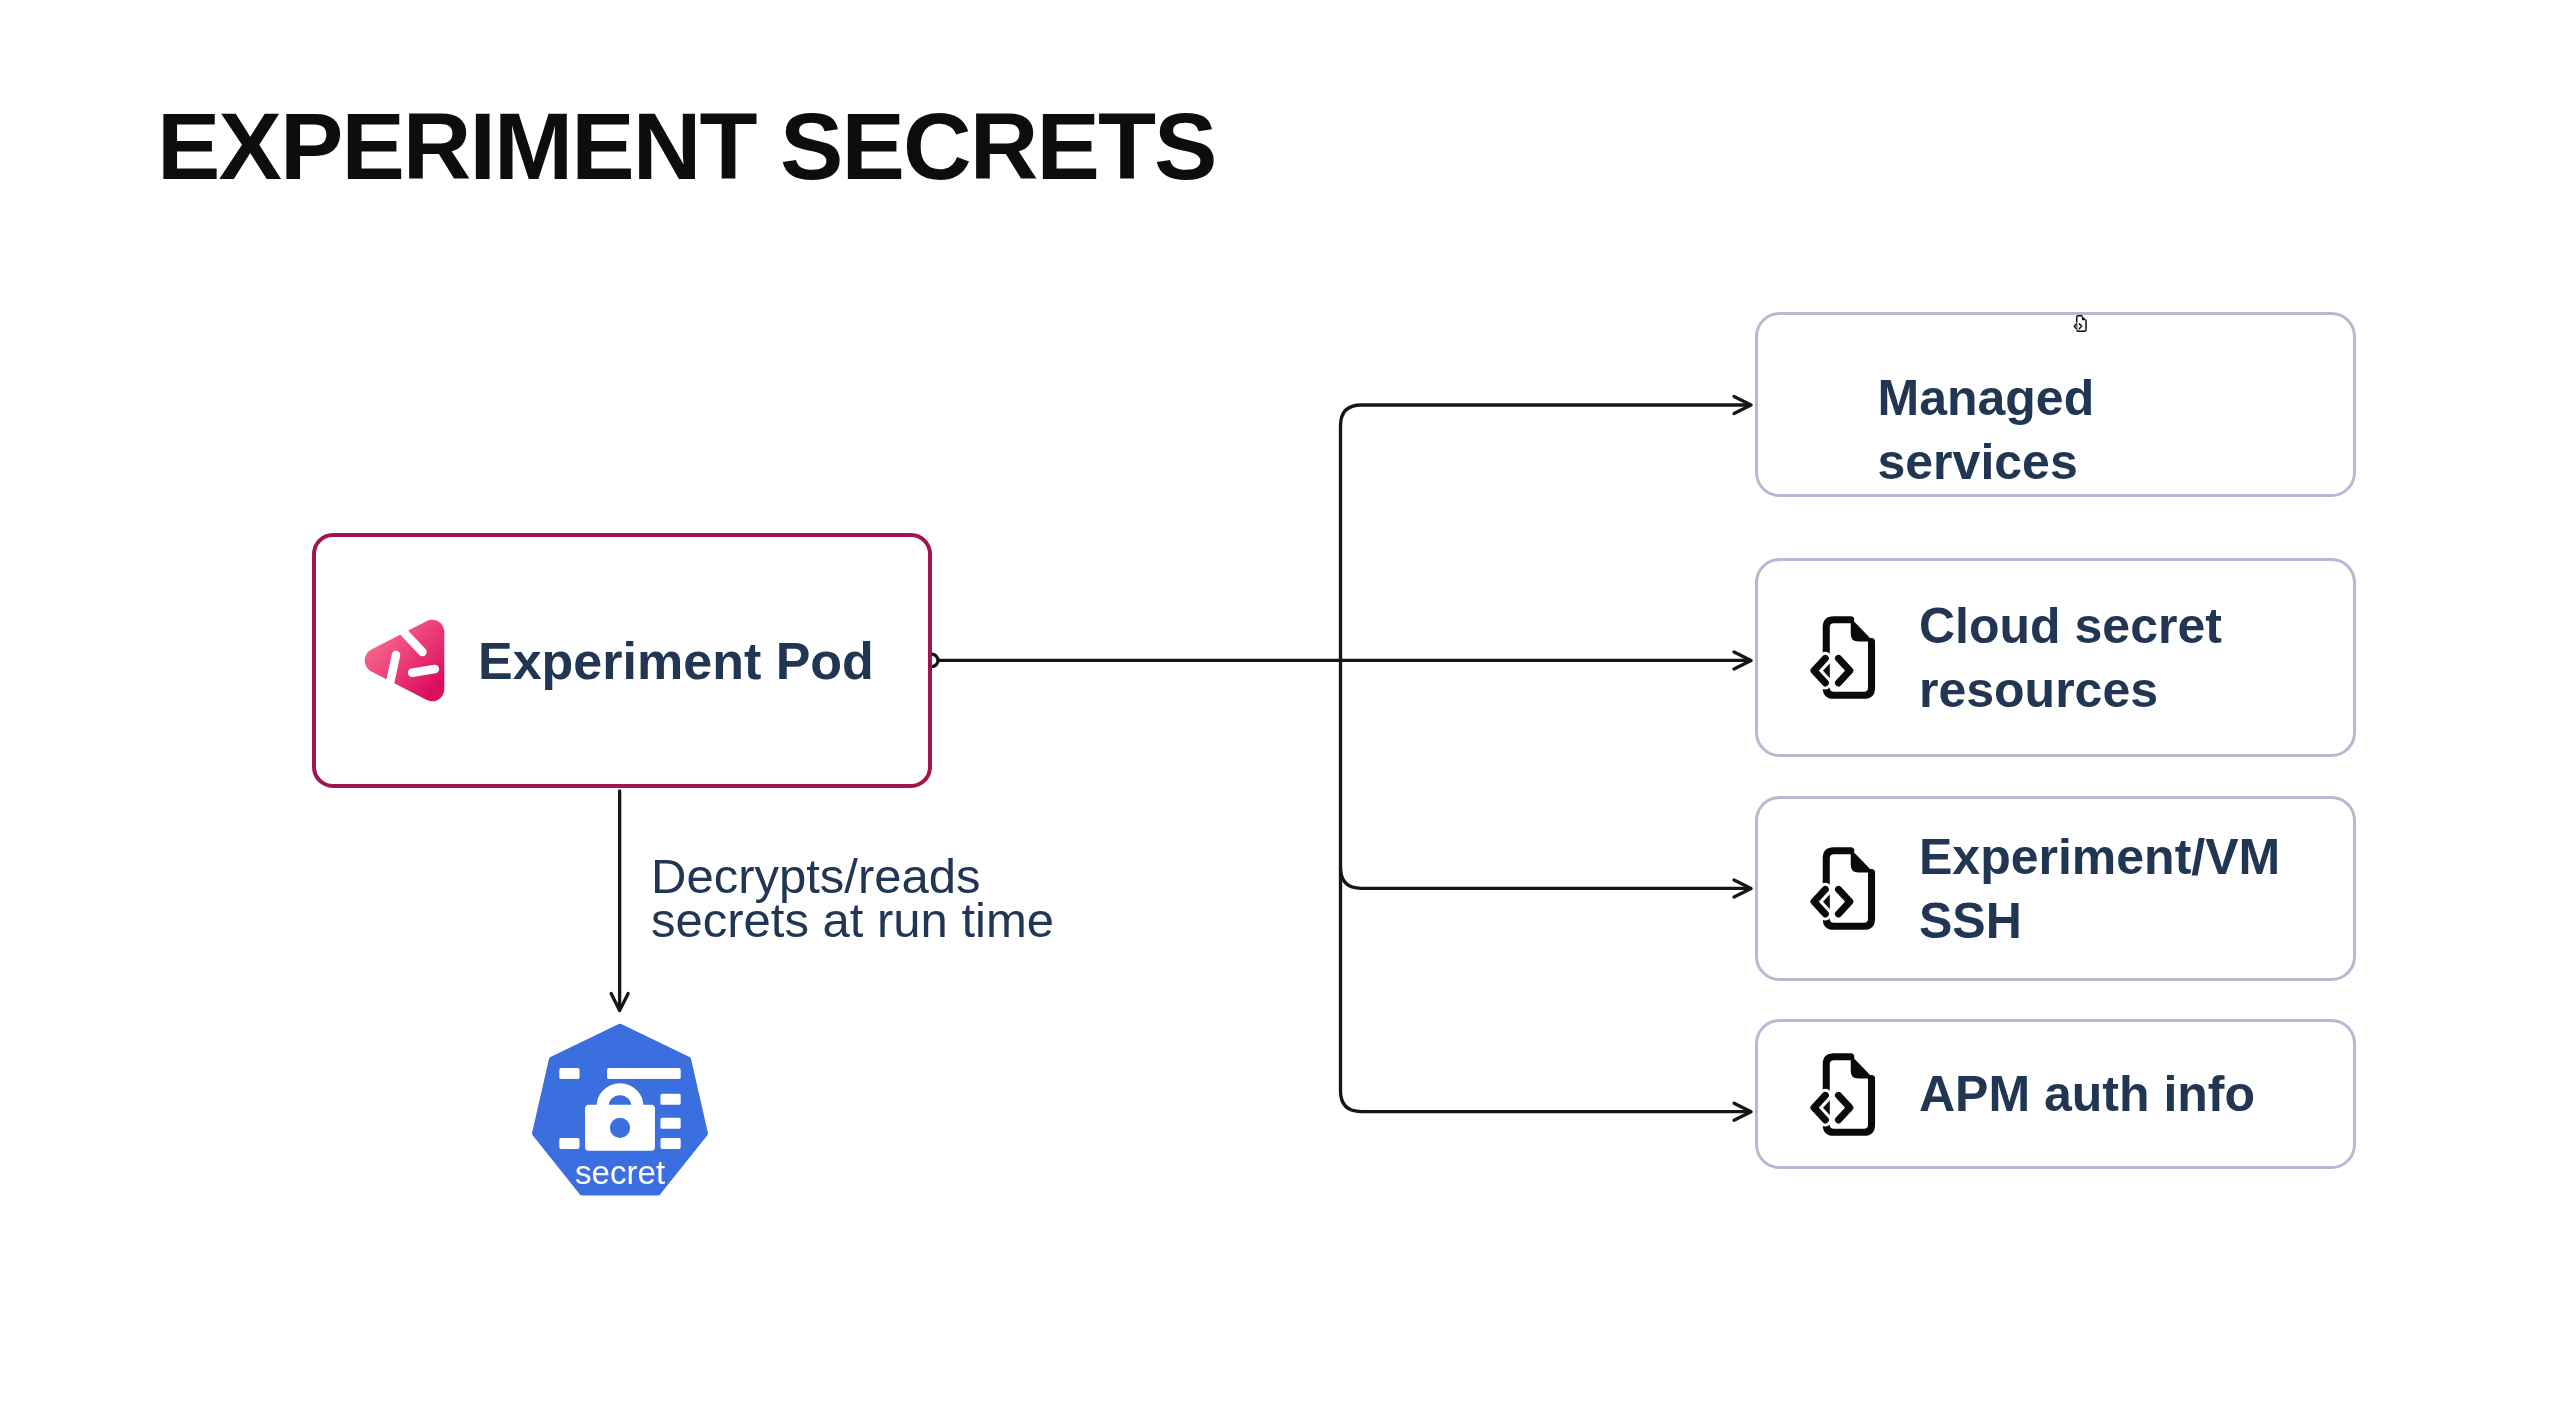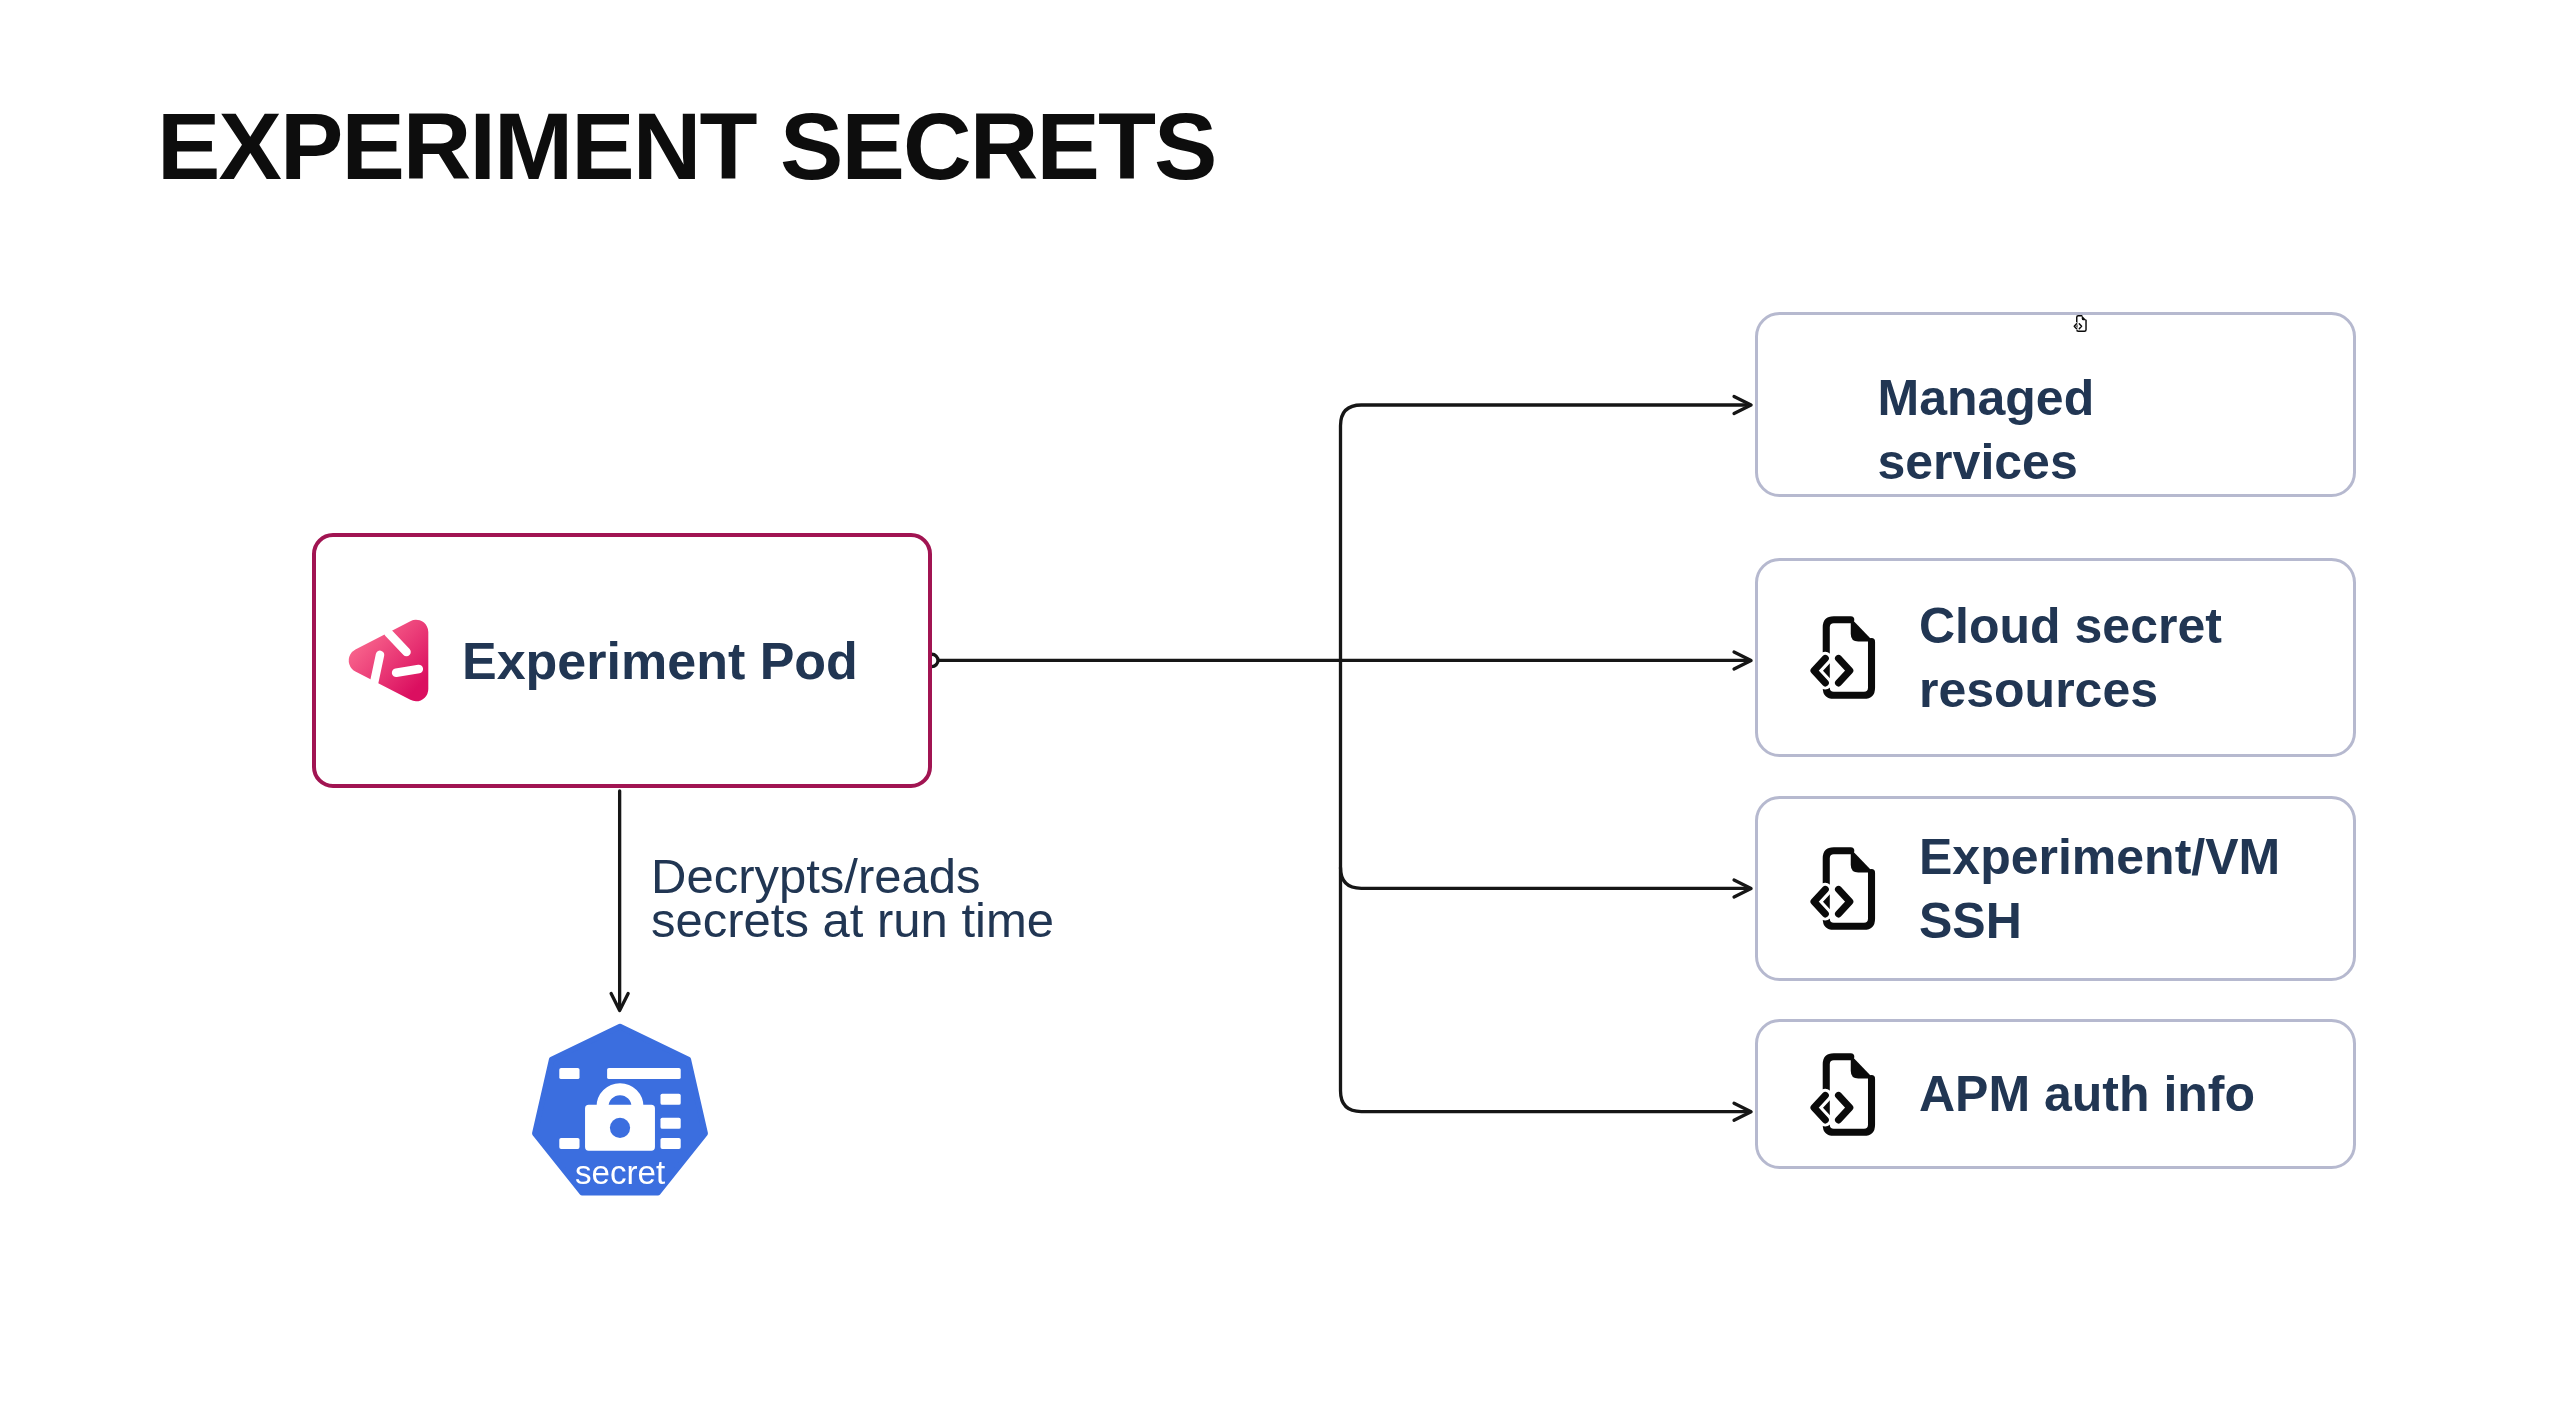--- a/index.html
+++ b/index.html
@@ -14,21 +14,21 @@
   }
   .title{
     position:absolute;left:141px;top:99px;
     font-size:95px;font-weight:800;letter-spacing:-1.9px;color:#0d0d0d;line-height:1;
     white-space:nowrap;
     margin-left:16px;
   }
   .pod-box{
     position:absolute;left:312px;top:533px;width:620px;height:255px;
     box-sizing:border-box;border:4.7px solid var(--crimson);border-radius:21px;background:#fff;
-    display:flex;align-items:center;padding-left:28px;gap:28px;
+    display:flex;align-items:center;padding-left:44px;gap:28px;
   }
   .pod-label{font-size:52px;font-weight:700;color:var(--navy);white-space:nowrap;}
   .target-box{
     position:absolute;left:1755px;width:601px;
     box-sizing:border-box;border:3.8px solid var(--lavender);border-radius:24.6px;background:#fff;
     display:flex;align-items:center;padding-left:51px;gap:34px;
   }
   .target-label{
     font-size:50px;font-weight:700;color:var(--navy);line-height:64px;width:407px;
   }

